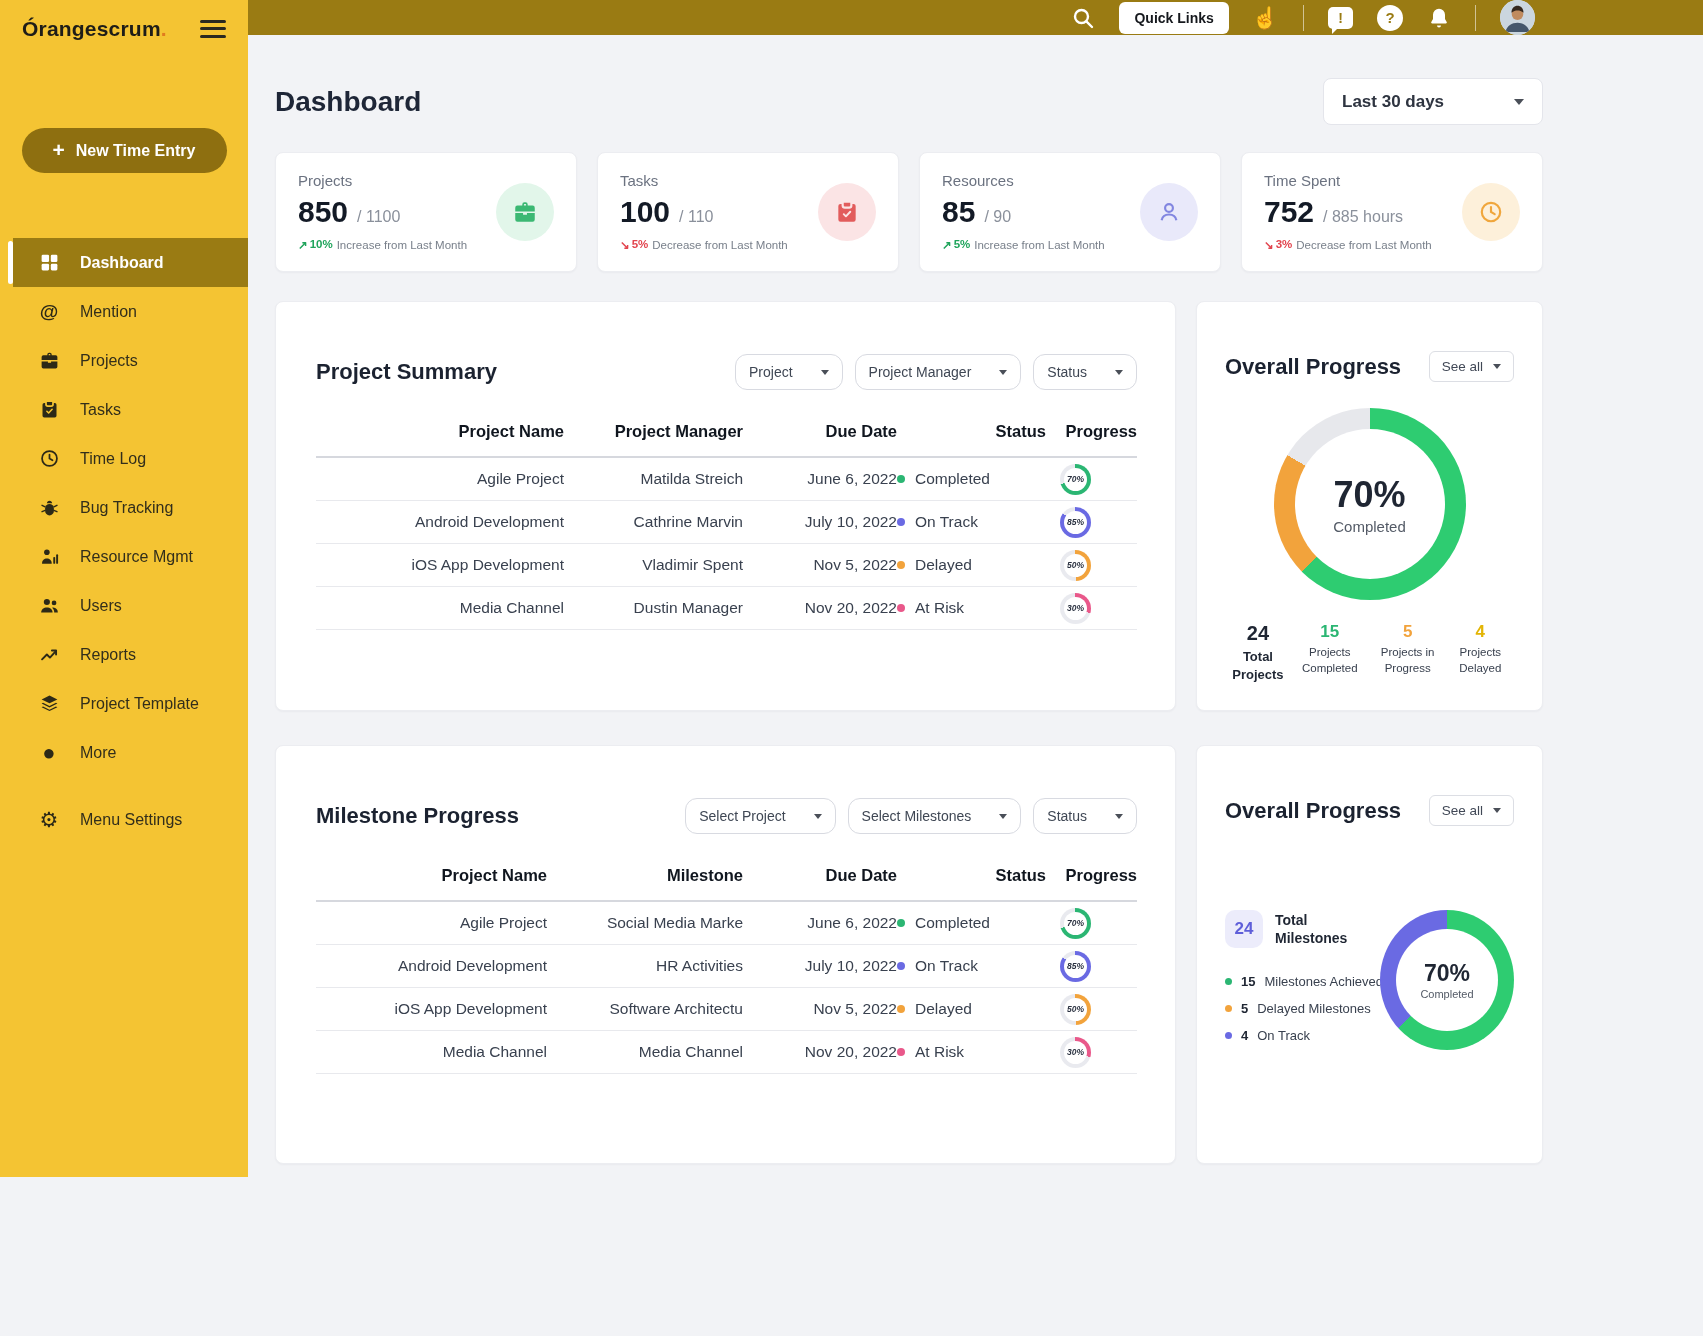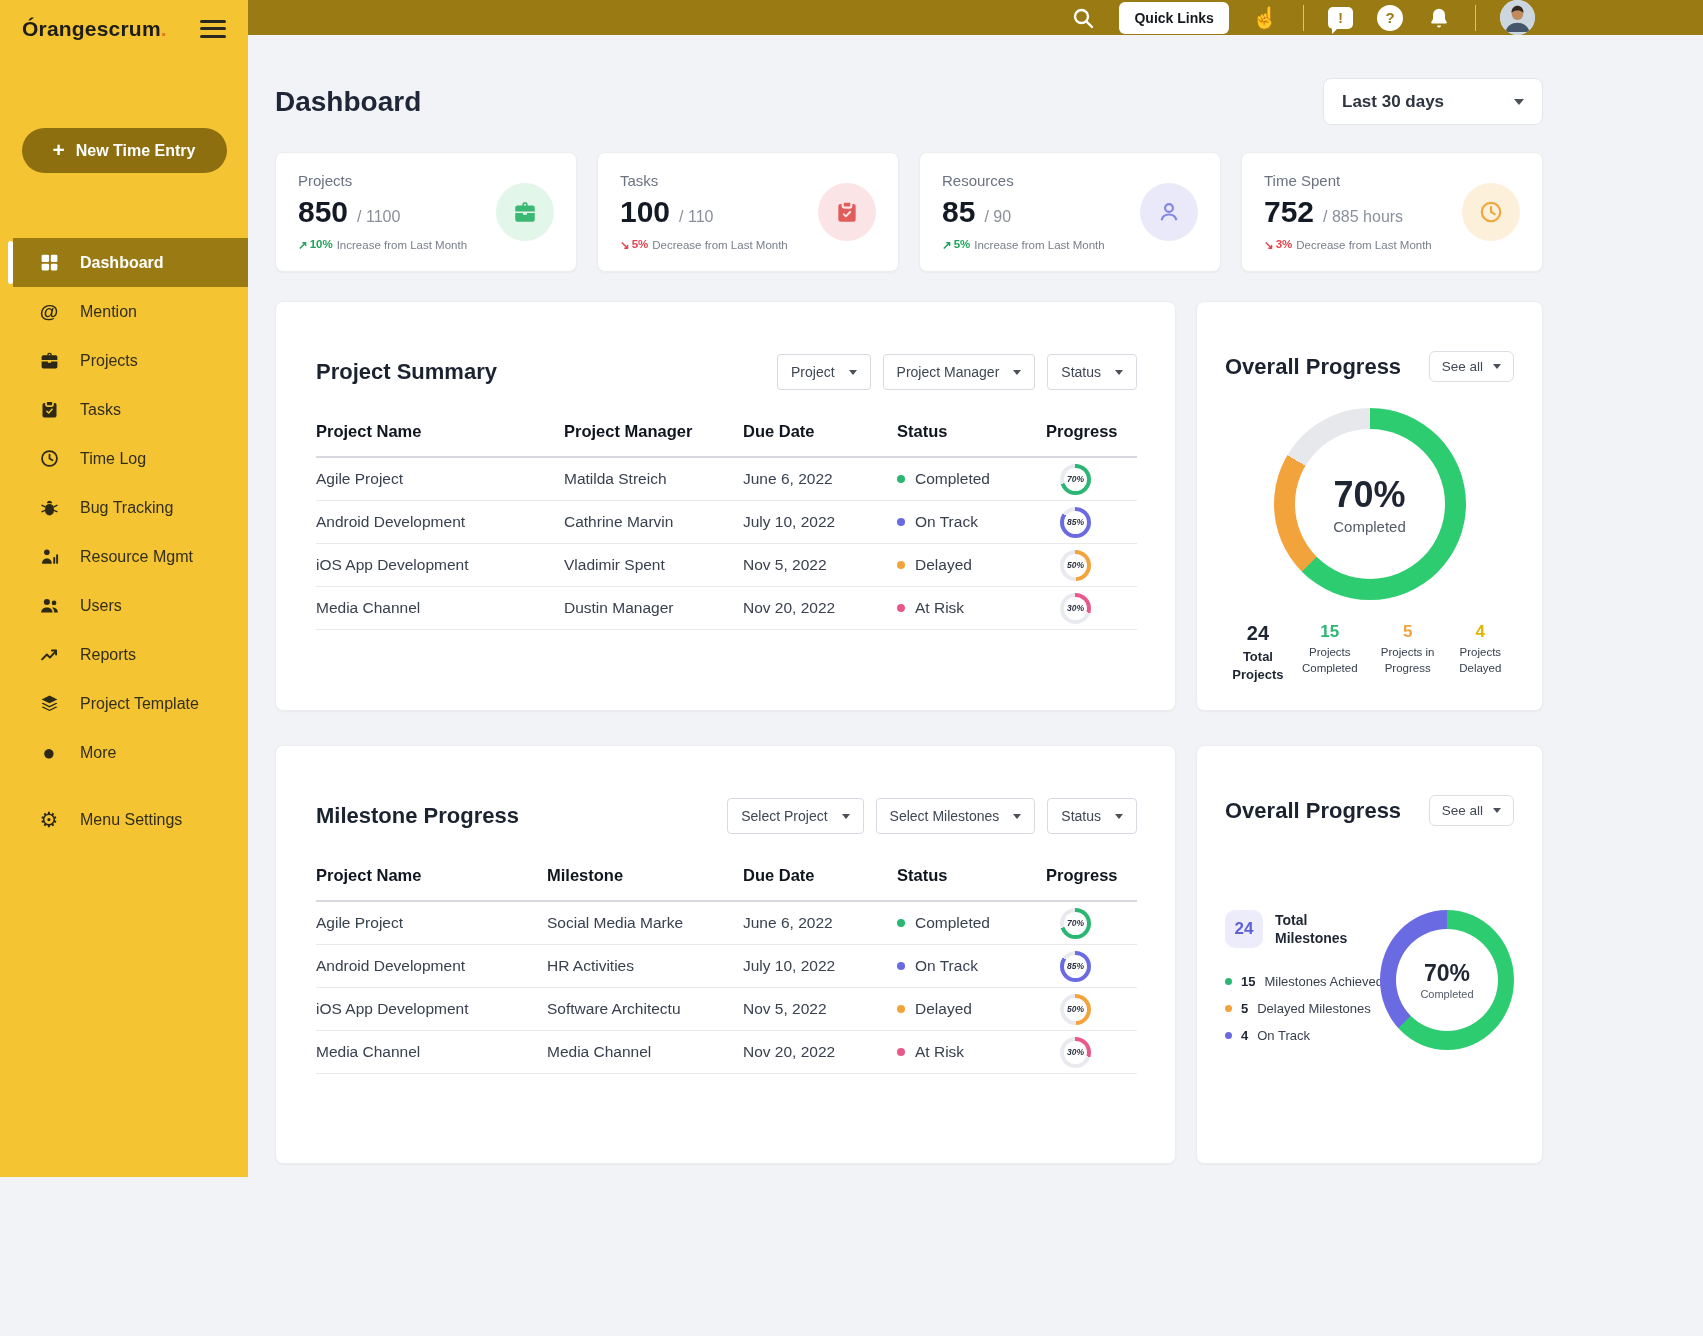--- a/index.html
+++ b/index.html
@@ -68,25 +68,25 @@
 
   
   .row2 { display:flex; gap:20px; align-items:stretch; margin-bottom:34px; }
   .card { background:#fff; border:1px solid #ECEDF1; border-radius:8px; box-shadow:0 1px 2px rgba(16,24,40,.04); }
   .table-card { width:901px; padding:30px 38px 24px 40px; }
   .side-card { width:347px; padding:27px 28px; }
   .h-366 { min-height:366px; } .h-419 { min-height:419px; }
   .card-head { display:flex; align-items:center; justify-content:space-between;margin-top:22px; }
   .card-title { font-size:22px; font-weight:bold; color:#1B2230; }
   .filters { display:flex; gap:12px; }
-  .filter-btn { background:#fff; border:1px solid #D8DAE1; border-radius:4px; padding:9px 13px; display:flex; align-items:center; gap:14px;
+  .filter-btn { background:#fff; border:1px solid #D8DAE1; border-radius:12px; padding:9px 13px; display:flex; align-items:center; gap:28px;
                 font-family:inherit; font-size:14px; color:#3F4754; cursor:pointer; white-space:nowrap; }
 
   .tbl { margin-top:32px; }
-  .tr { display:grid; align-items:center; }
+  .tr { display:grid; align-items:center;text-align:right; }
   .cols-summary { grid-template-columns:248px 179px 154px 149px 1fr; }
   .cols-milestone { grid-template-columns:231px 196px 154px 149px 1fr; }
   .tr.head { padding-bottom:15px; border-bottom:2px solid #D6D8DE; }
   .tr.head .th { font-size:16.5px; font-weight:bold; color:#10161F; }
   .tr.body { height:43px; border-bottom:1px solid #E8E9ED; font-size:15.5px; color:#39414F; }
   .td { white-space:nowrap; overflow:hidden; padding-right:0; }
   .status-cell { display:flex; align-items:center; gap:10px; }
   .status-dot { width:8px; height:8px; border-radius:50%; flex-shrink:0; }
   .progress-cell { padding-left:14px; }
   .ring { width:31px; height:31px; border-radius:50%; display:flex; align-items:center; justify-content:center; }

